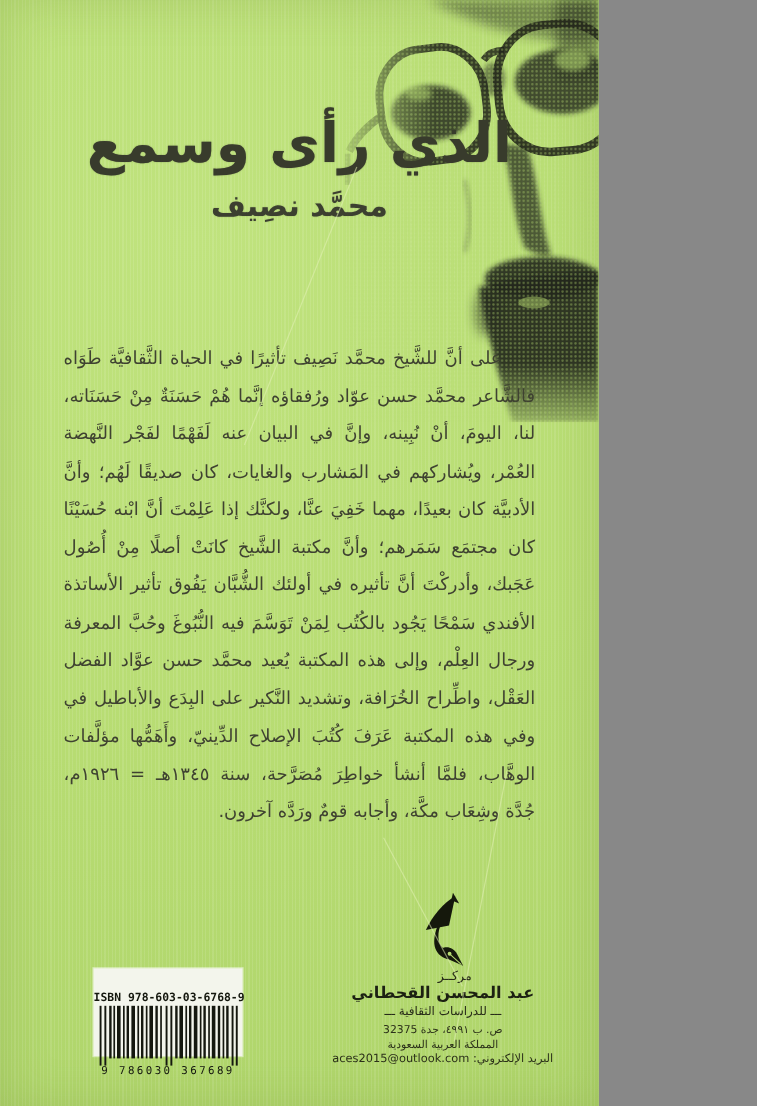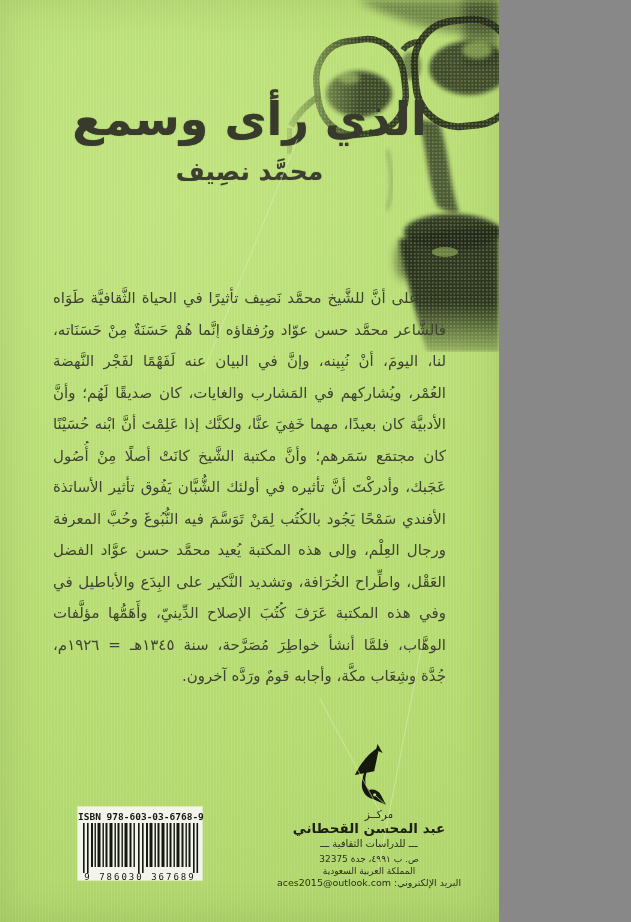--- a/index.html
+++ b/index.html
@@ -55,21 +55,21 @@
   .blurb-line.first-line{text-indent:28px;}
   .blurb-line.last-line{text-align-last:right;}
 
   
   .barcode-box{
     position:absolute;left:78px;top:807px;
     width:124px;height:73px;
     background:#f3f5ec;
     box-shadow:0 0 0 1px rgba(255,255,255,.5);
     text-align:center;
-    padding-top:4px;box-sizing:border-box;
+    padding-top:19px;box-sizing:border-box;
   }
   .isbn-text{
     font-family:"DejaVu Sans Mono",monospace;
     font-size:9.5px;font-weight:bold;color:#15180f;
     letter-spacing:0;line-height:11px;white-space:nowrap;
   }
   .bars-svg{display:block;margin:1px auto 0;}
 
   .publisher{
     position:absolute;right:25px;top:744px;width:210px;

